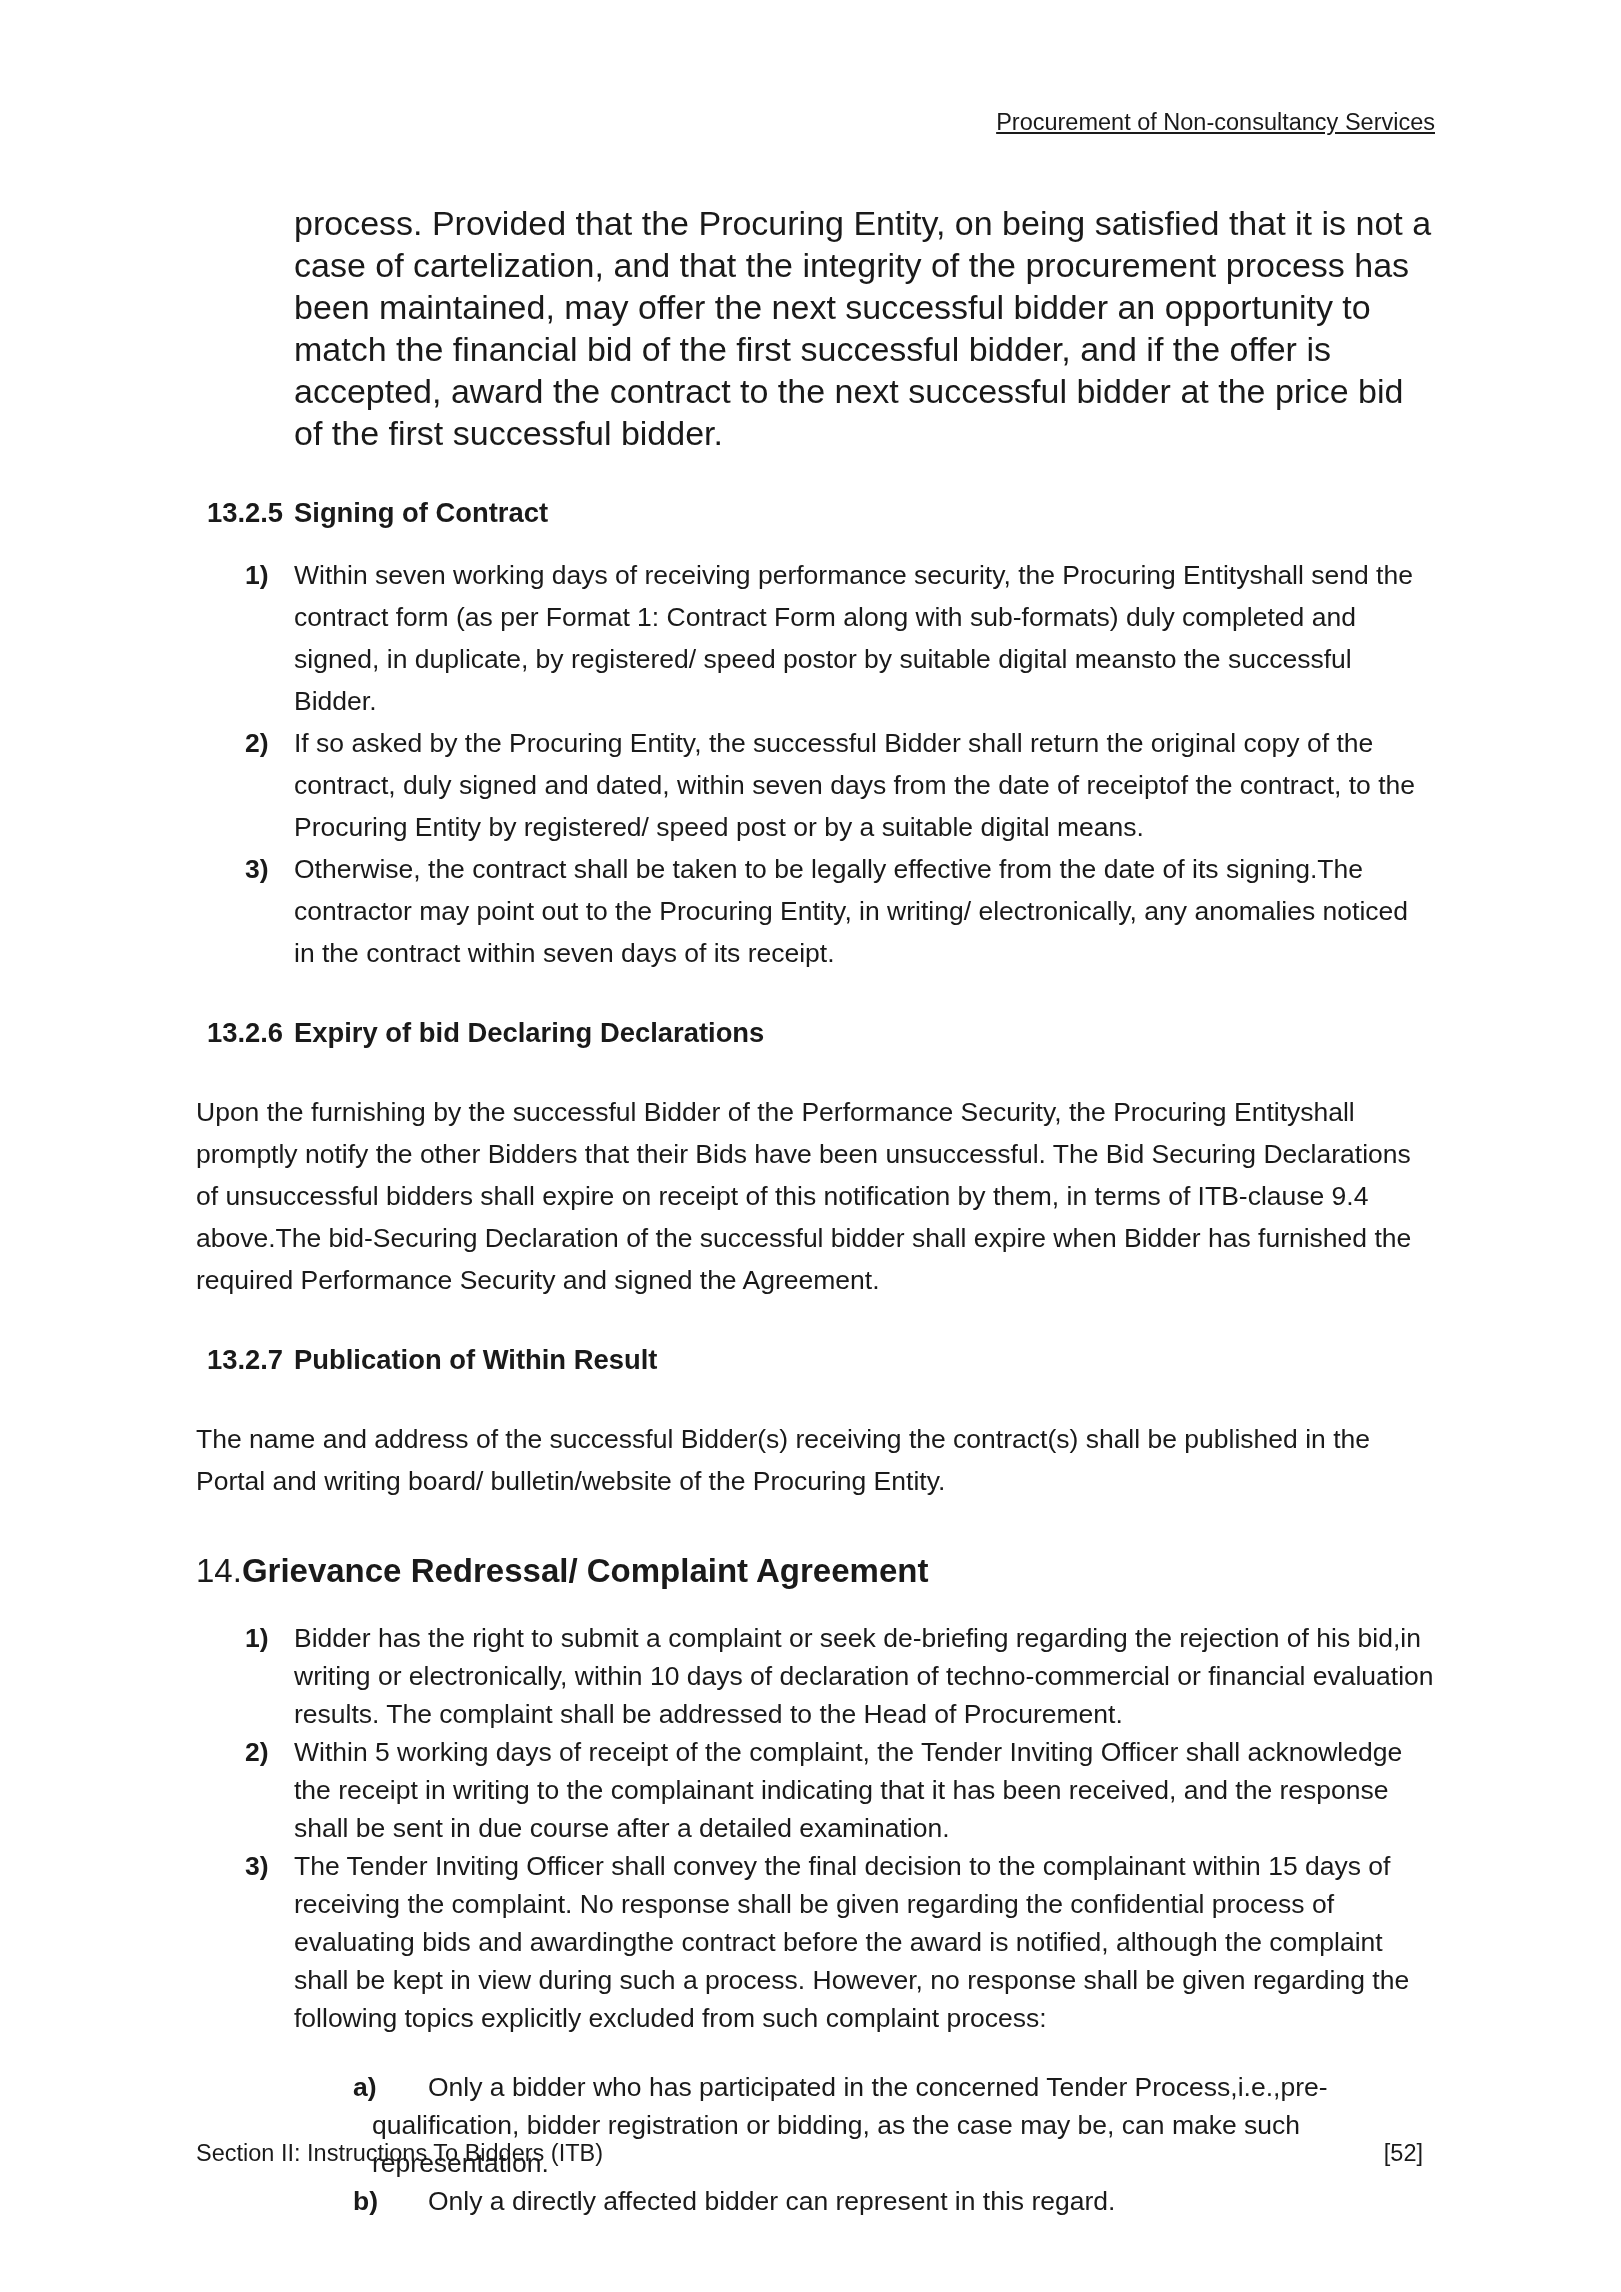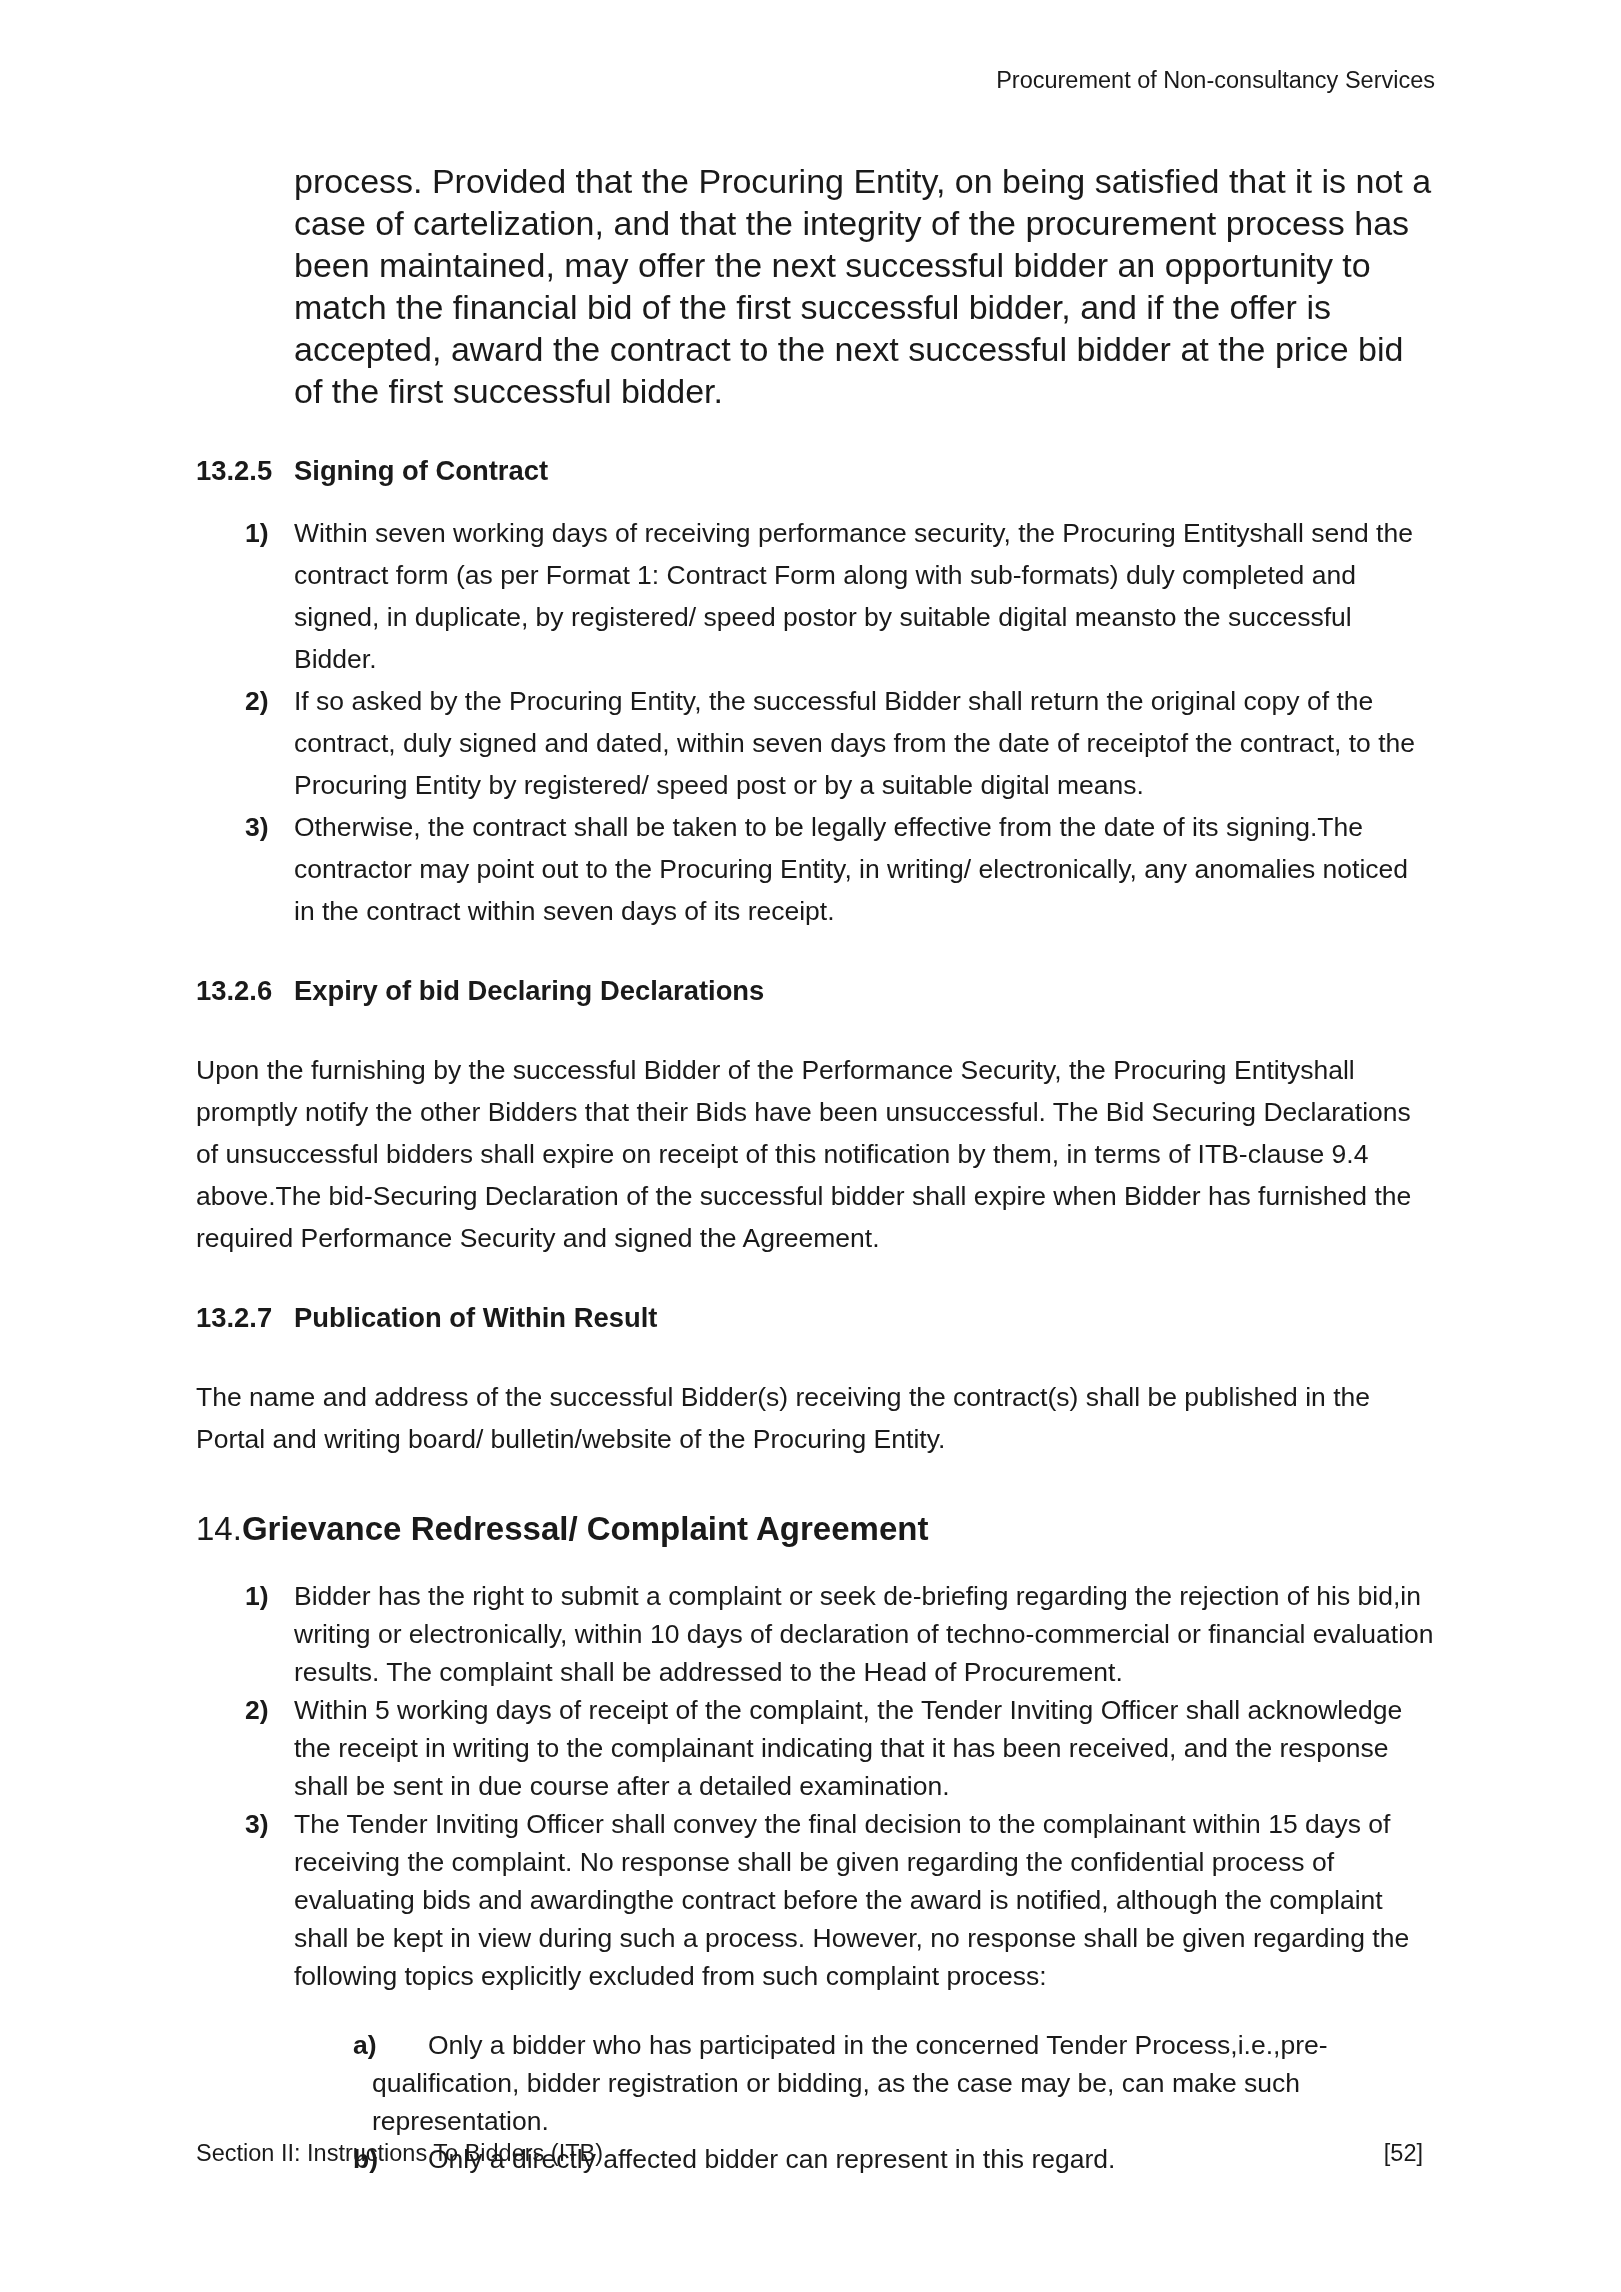--- a/index.html
+++ b/index.html
@@ -12,36 +12,38 @@
     position: relative;
     overflow: hidden;
   }
   .page {
     position: relative;
     padding: 0 186px 0 196px;
     width: 1239px;
     height: 100%;
   }
   .header {
-    padding-top: 66px;
+    padding-top: 108px;
     text-align: right;
     font-size: 23.5px;
     line-height: 29px;
+    text-decoration: underline;
   }
   .intro {
     margin: 65px 0 0 98px;
     font-size: 34px;
     line-height: 42px;
   }
   .h3 {
     margin-top: 39px;
     font-size: 27.4px;
     font-weight: bold;
     line-height: 39px;
     display: flex;
+    text-align: center;
   }
   .h3num { width: 98px; flex: 0 0 98px; }
   .list { margin-top: 21.6px; }
   .li {
     position: relative;
     padding-left: 98px;
     font-size: 26.5px;
     line-height: 42px;
   }
   .marker {

